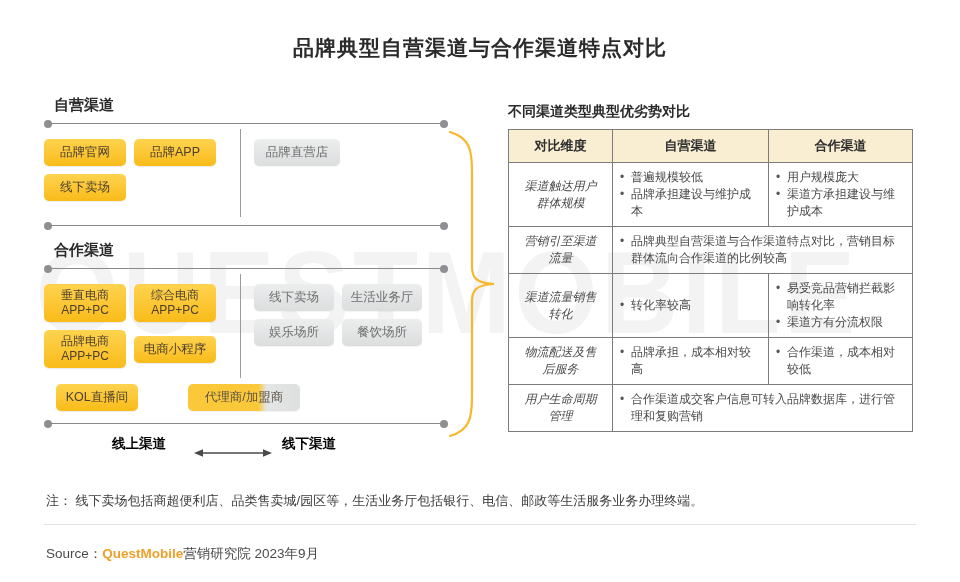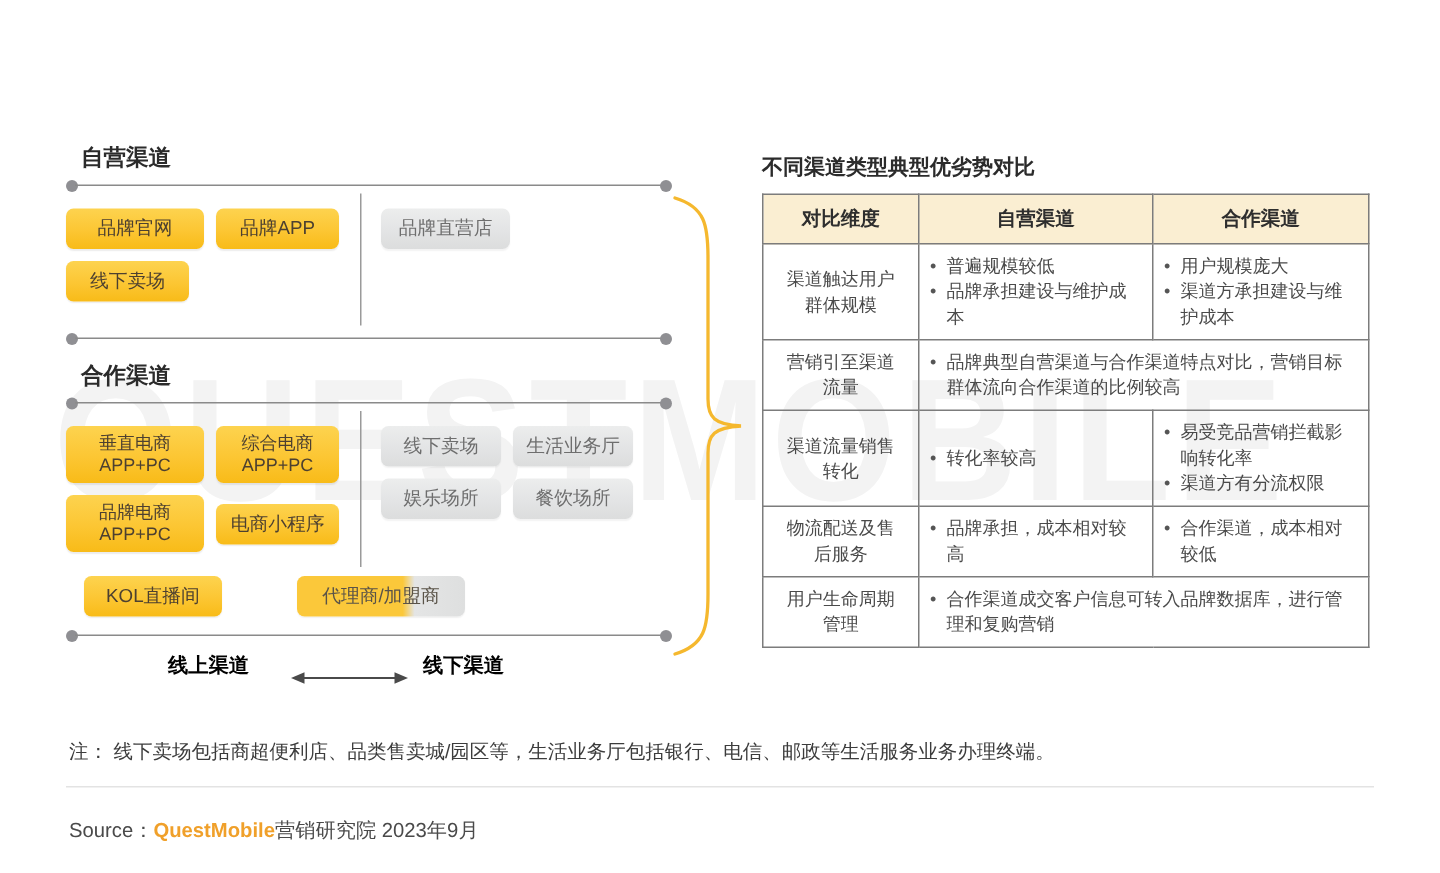--- a/index.html
+++ b/index.html
@@ -89,21 +89,21 @@
     background:linear-gradient(180deg,#eceded 0%,#e3e4e5 55%,#dcdddd 100%);
     color:#6e6e6e;
     box-shadow:0 1px 1px rgba(0,0,0,.05);
   }
   .chip.split{
     background:linear-gradient(90deg,#fbc83a 0%,#fbc83a 63%,#e4e5e5 70%,#dedfdf 100%);
     color:#5a5348;
     box-shadow:0 1px 1px rgba(0,0,0,.06);
   }
 
-  .w1{width:92px;}
+  .w1{width:82px;}
   .w2{width:82px;}
   .w3{width:80px;}
   .w4{width:86px;}
 
   
   .self-left{width:196px;}
   .self-right{padding-left:14px;}
 
   .flexrow{display:flex;}
 
@@ -145,21 +145,21 @@
     background:#faeed2;
     text-align:center;
     font-weight:bold;
     color:#2e2e2e;
     font-size:13px;
     padding:7px 4px;
   }
   col.c1{width:104px;}
   col.c2{width:156px;}
   col.c3{width:144px;}
-  td.dim{text-align:center;line-height:17px;}
+  td.dim{text-align:center;line-height:17px;font-style:italic;}
   ul.b{margin:0;padding:0;list-style:none;}
   ul.b li{
     position:relative;padding-left:12px;line-height:17px;margin:0;
   }
   ul.b li:before{
     content:"•";position:absolute;left:1px;top:0;color:#555;font-size:12px;
   }
 
   
   .note{
@@ -176,20 +176,21 @@
 </style>
 </head>
 <body>
 
 <div class="page">
 
   <div class="watermark">
     <span class="wm-mark">QUESTMOBILE</span>
   </div>
 
+  <div class="title">品牌典型自营渠道与合作渠道特点对比</div>
 
   <div class="left-panel">
 
     <div class="sec-head">自营渠道</div>
     <div class="rule">
       <span class="dot l"></span>
       <span class="line"></span>
       <span class="dot r"></span>
     </div>
 

